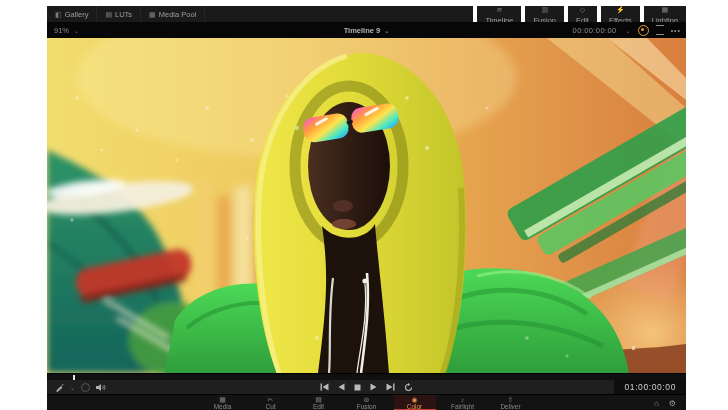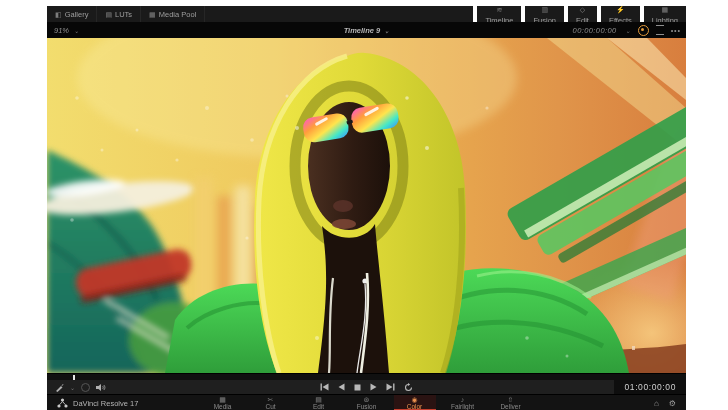--- a/index.html
+++ b/index.html
@@ -9,21 +9,21 @@
   .bar1{position:absolute;left:0;top:0;width:100%;height:16px;background:#1a1a1a;
     display:flex;align-items:center;justify-content:space-between;font-size:7.5px;color:#9e9e9e;}
   .bgroup{display:flex;align-items:center;height:100%;}
   .tbtn{display:flex;align-items:center;gap:3px;padding:0 8px;height:100%;border-right:1px solid #262626;cursor:default;}
   .bgroup.right .tbtn{border-right:none;border-left:4px solid #ffffff;flex-direction:column;}
   .tbtn .ic{font-size:7px;color:#7d7d7d;line-height:1;}
   .title{position:absolute;left:0;right:0;text-align:center;color:#cdcdcd;font-weight:bold;font-size:7.5px;pointer-events:none;}
   .chev{font-size:6px;color:#777;margin-left:2px;}
   
   .bar2{position:absolute;left:0;top:16px;width:100%;height:16px;background:#070707;
-    display:flex;align-items:center;font-size:7.5px;color:#8f8f8f;font-style:italic;}
+    display:flex;align-items:center;font-size:7.5px;color:#8f8f8f;}
   .zoomsel{display:flex;align-items:center;gap:3px;padding:0 7px;}
   .tl-name{position:absolute;left:0;right:0;text-align:center;color:#b5b5b5;font-weight:bold;font-size:7.5px;}
   .bar2-right{position:absolute;right:5px;display:flex;align-items:center;gap:7px;}
   .tc-small{color:#8f8f8f;letter-spacing:.4px;}
   .oicon{width:9px;height:9px;border:1.3px solid #e39a3b;border-radius:50%;position:relative;}
   .oicon:after{content:"";position:absolute;left:2px;top:2px;width:3px;height:3px;border-radius:50%;background:#e39a3b;}
   .expicon{width:8px;height:8px;border:1px solid #8f8f8f;border-left:none;border-right:none;position:relative;}
   .dots{letter-spacing:1px;color:#8f8f8f;font-size:7px;}
   
   .viewer{position:absolute;left:0;top:32px;width:639px;height:335px;overflow:hidden;background:#e8a84e;}
@@ -291,29 +291,20 @@
       </svg>
       <svg width="9" height="9" viewBox="0 0 9 9">
         <path d="M7.5,4.5 A3,3 0 1 1 4.5,1.5" stroke="#b8b8b8" stroke-width="1.1" fill="none"></path>
         <polygon points="4,0 6.2,1.5 4,3" fill="#b8b8b8"></polygon>
       </svg>
     </div>
     <div class="tc-main">01:00:00:00</div>
   </div>
 
   <div class="pagebar">
-    <div class="applogo">
-      <svg width="11" height="10" viewBox="0 0 11 10">
-        <circle cx="5.5" cy="2" r="1.6" fill="#c8c8c8"></circle>
-          <circle cx="2" cy="8" r="1.6" fill="#c8c8c8"></circle>
-        <circle cx="9" cy="8" r="1.6" fill="#c8c8c8"></circle>
-        <path d="M5.5,3.5 L2.5,6.8 M5.5,3.5 L8.5,6.8" stroke="#c8c8c8" stroke-width="0.9"></path>
-      </svg>
-      <span>DaVinci Resolve 17</span>
-    </div>
     <div class="tabs">
       <div class="tab">
         <span class="tic">▦</span>
         <span>Media</span>
       </div>
       <div class="tab">
         <span class="tic">✂</span>
         <span>Cut</span>
       </div>
       <div class="tab">

